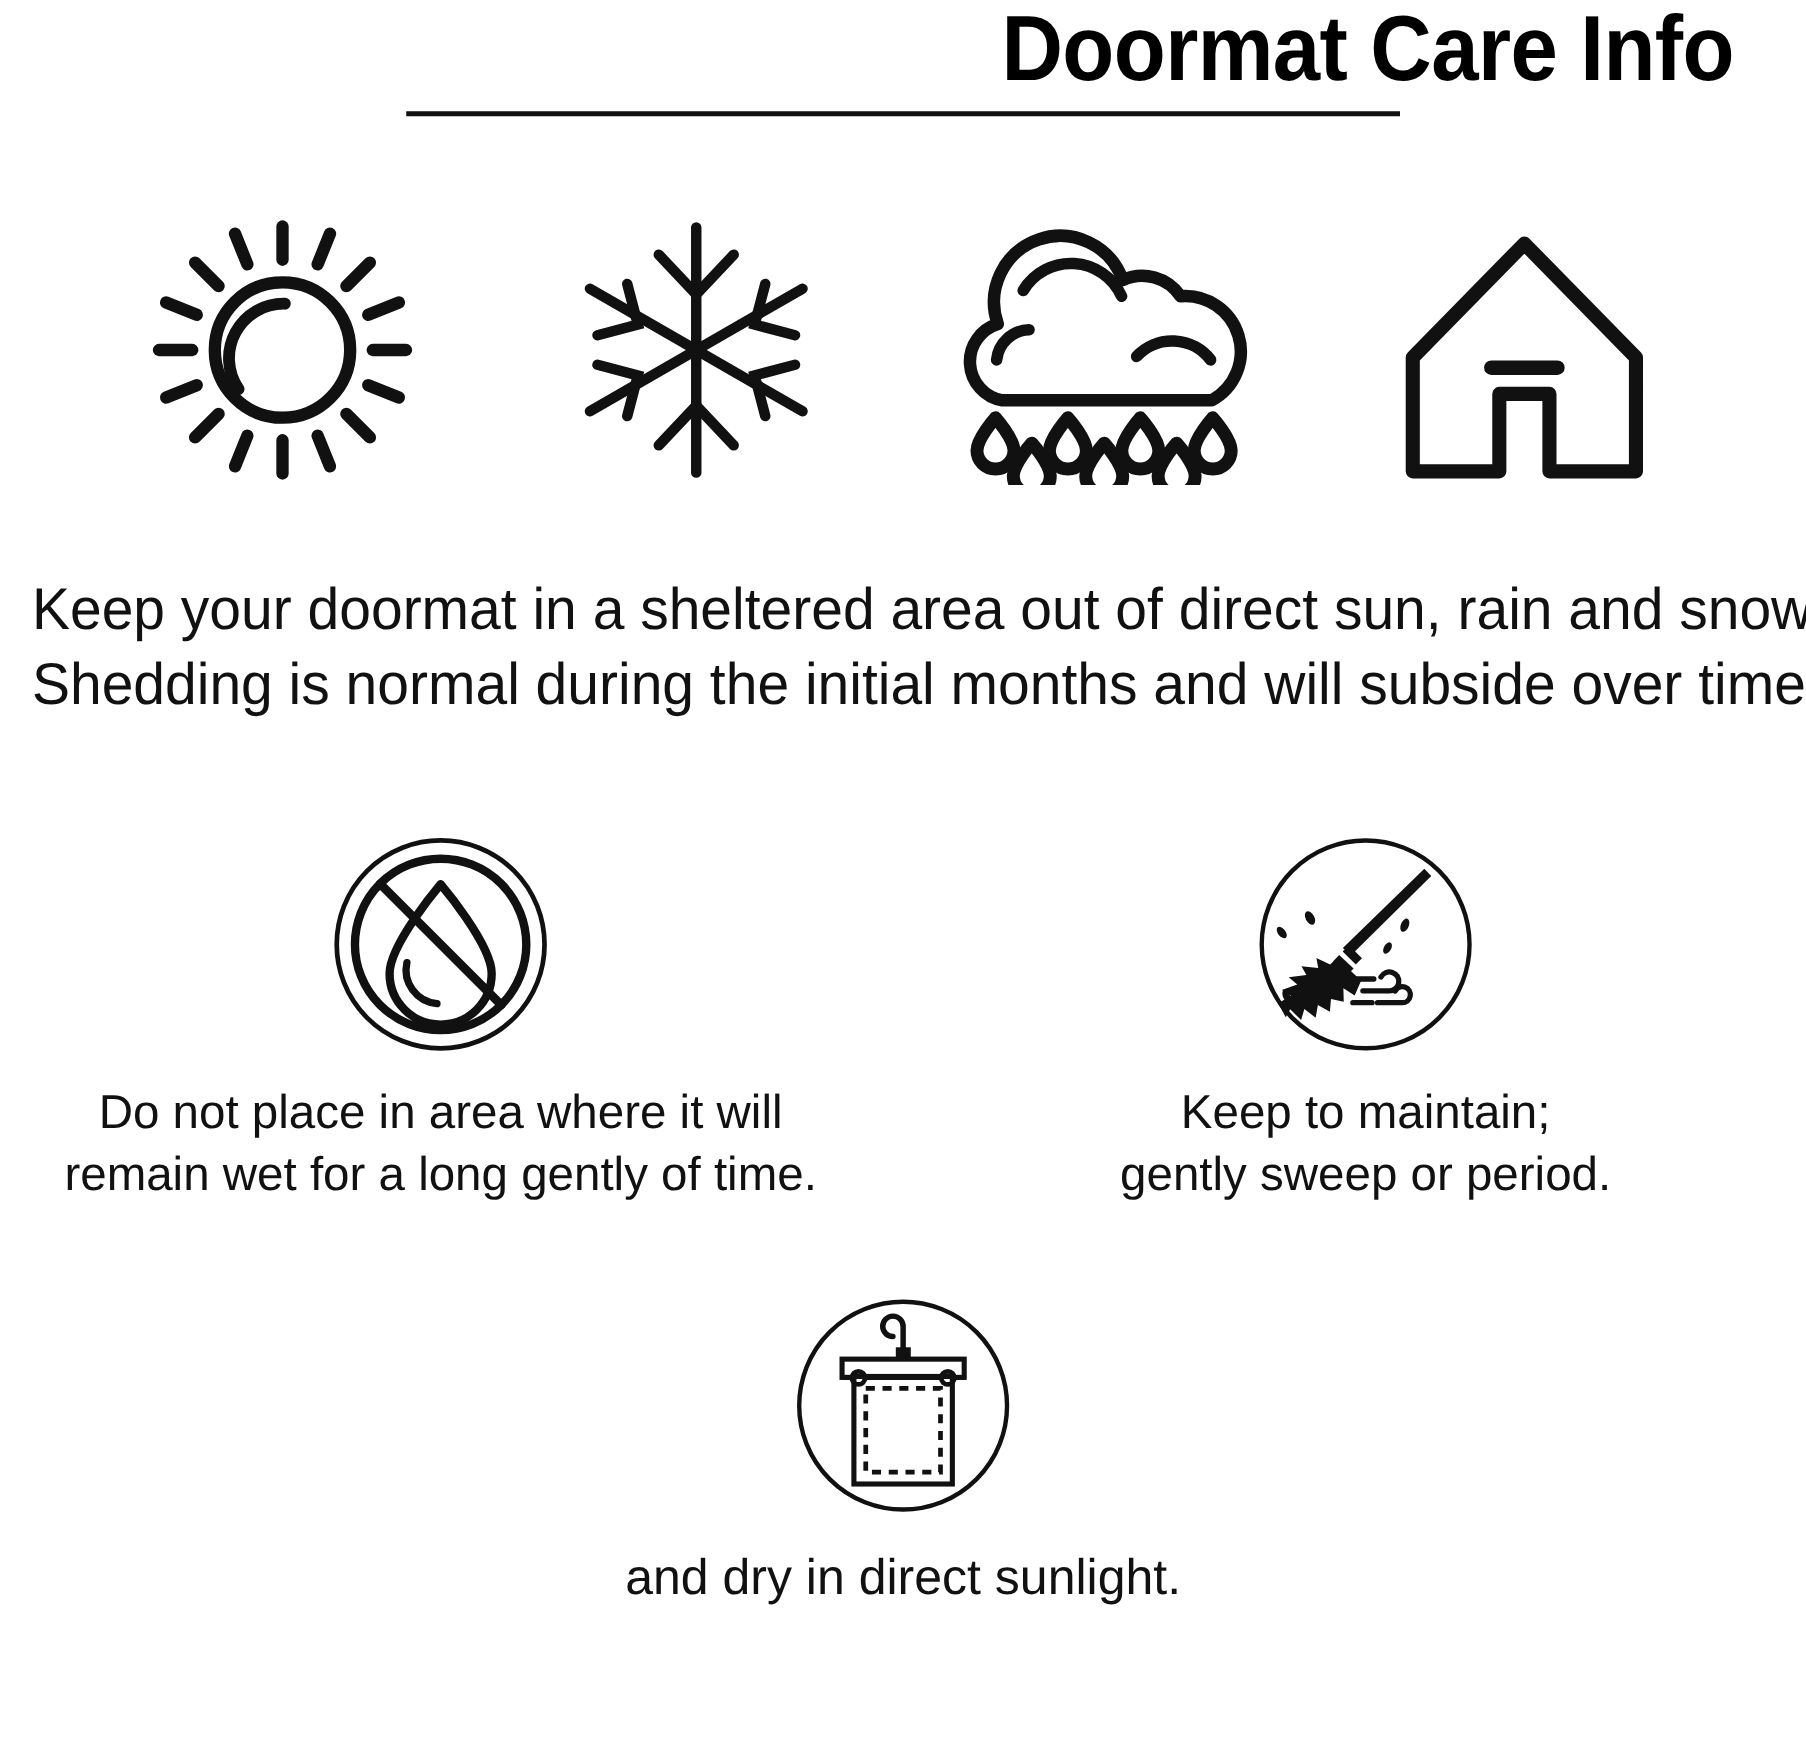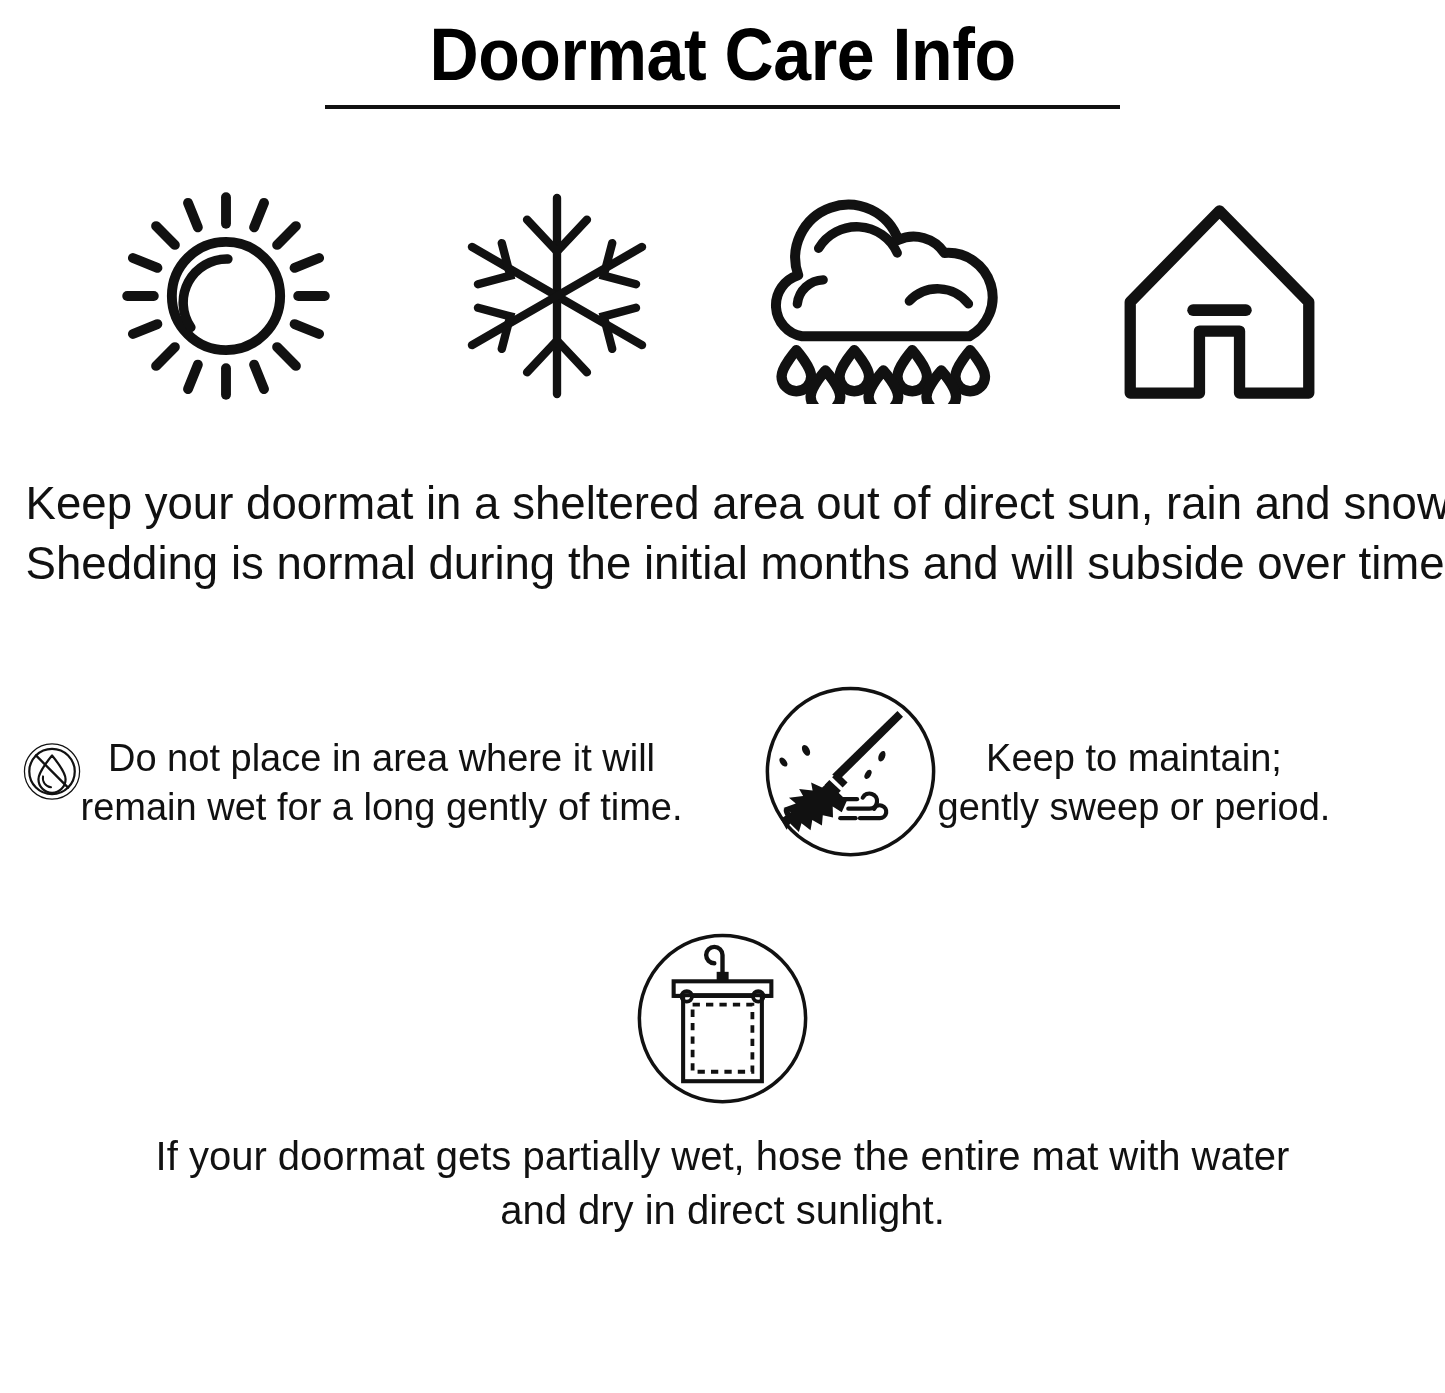--- a/index.html
+++ b/index.html
@@ -12,22 +12,22 @@
     height: 1393px;
     font-family: "Liberation Sans", sans-serif;
     color: #0a0a0a;
     overflow: hidden;
     position: relative;
   }
 
   
   .title-block {
     width: 100%;
-    text-align: center;
-    padding-top: 18px;
+    text-align: right;
+    padding-top: 2px;
   }
   .title-text {
     font-family: "Liberation Sans Narrow", "Liberation Sans", sans-serif;
     font-weight: bold;
     font-size: 74px;
     letter-spacing: -0.5px;
     line-height: 1.0;
     color: #000;
     display: block;
     transform: scaleX(0.92);
@@ -74,21 +74,21 @@
 
   
   .care-row {
     display: flex;
     justify-content: center;
     margin-top: 92px;
   }
   .care-col {
     width: 660px;
     display: flex;
-    flex-direction: row;
+    flex-direction: column;
     align-items: center;
   }
   .care-col.left { margin-right: 80px; }
   .care-icon {
     width: 175px;
     height: 175px;
     display: block;
   }
   .care-caption {
     margin-top: 23px;
@@ -307,16 +307,15 @@
     <line x1="26.5" y1="44.5" x2="93.5" y2="44.5" stroke="#111" stroke-width="2.6"></line>
 
     <circle cx="35.5" cy="44.8" r="3.6" fill="#fff" stroke="#111" stroke-width="2.6"></circle>
     <circle cx="84.5" cy="44.8" r="3.6" fill="#fff" stroke="#111" stroke-width="2.6"></circle>
 
     <rect x="33.0" y="44.0" width="54.0" height="59.0" fill="none" stroke="#111" stroke-width="2.8"></rect>
 
     <rect x="39.5" y="50.5" width="41.0" height="46.0" fill="none" stroke="#111" stroke-width="2.6" stroke-dasharray="5 4.2"></rect>
   </svg>
   <div class="dry-caption">
-    <span>If your doormat gets partially wet, hose the entire mat with water</span>
     <span>and dry in direct sunlight.</span>
   </div>
 </div>
 
 </body></html>

